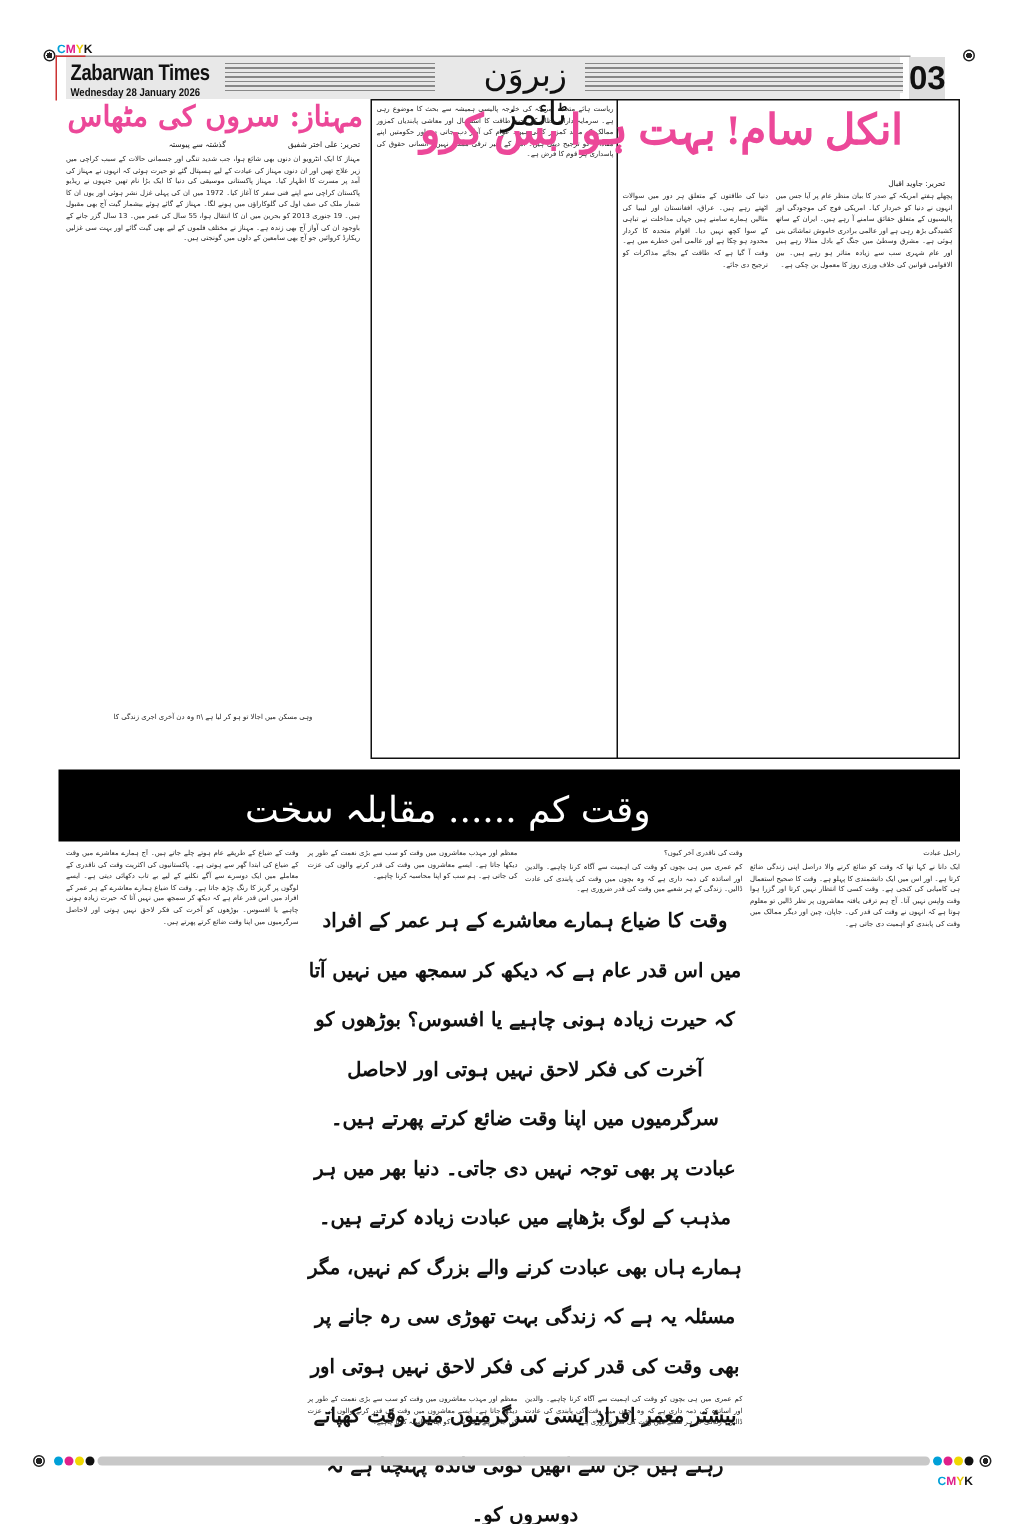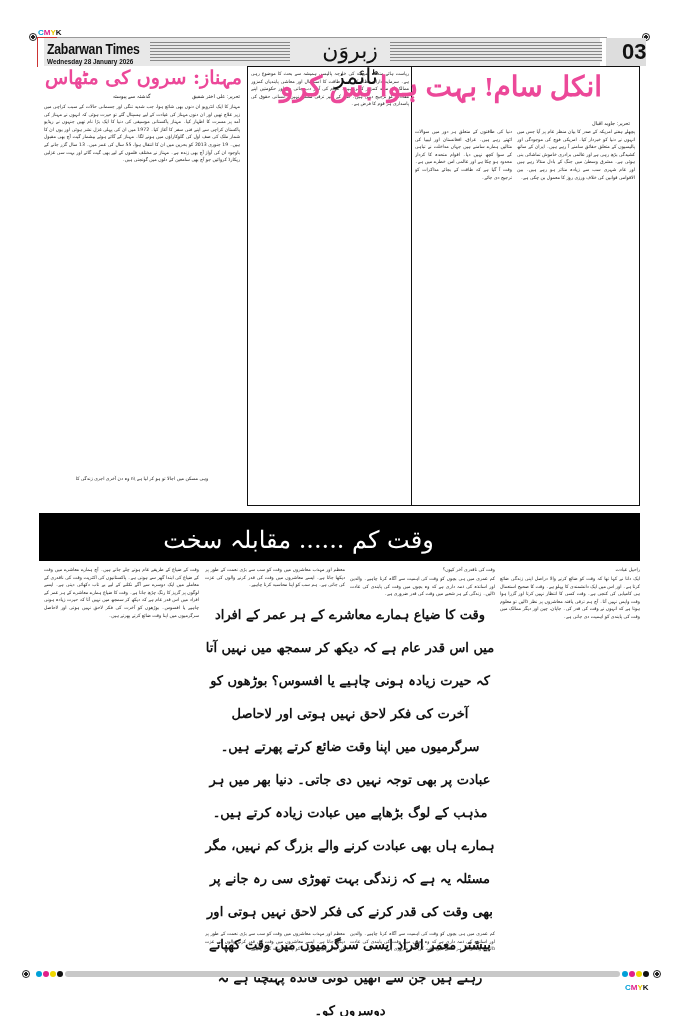--- a/index.html
+++ b/index.html
@@ -9,21 +9,21 @@
   .cmyk{font-family:"Liberation Sans",sans-serif;font-weight:bold;font-size:8px;letter-spacing:0;text-align:center;}
   .cmyk .c{color:#00a0d8}.cmyk .m{color:#e0208a}.cmyk .y{color:#e8c800}.cmyk .k{color:#111}
   .header{left:44px;top:38px;width:556px;height:28px;background:#e8e8e8;}
   .red-v{left:37px;top:37px;width:1px;height:30px;background:#c33;}
   .red-h{left:37px;top:37px;width:20px;height:1px;background:#c33;}
   .top-rule{left:37px;top:37px;width:570px;height:1px;background:#999;}
   .brand{left:47px;top:40px;font-family:"Liberation Sans",sans-serif;font-weight:bold;font-size:15px;letter-spacing:-0.3px;color:#111;transform:scaleX(0.82);transform-origin:left;}
   .dateline{left:47px;top:57px;font-family:"Liberation Sans",sans-serif;font-weight:bold;font-size:7.5px;color:#111;transform:scaleX(0.85);transform-origin:left;}
   .lines{height:20px;top:42px;background:repeating-linear-gradient(to bottom,#888 0 1px,#e8e8e8 1px 3px);}
   .masthead-urdu{left:292px;top:38px;width:86px;height:26px;font-family:"DejaVu Serif",serif;font-size:22px;direction:rtl;line-height:26px;color:#111;}
-  .pageno{left:606px;top:38px;width:24px;height:28px;background:#ddd;font-family:"Liberation Sans",sans-serif;font-weight:bold;font-size:22px;text-align:left;line-height:28px;color:#111;padding-left:16px;}
+  .pageno{left:606px;top:38px;width:24px;height:28px;background:#ddd;font-family:"Liberation Sans",sans-serif;font-weight:bold;font-size:22px;text-align:left;line-height:28px;color:#111;}
   .col-text{direction:rtl;text-align:justify;font-family:"DejaVu Sans",sans-serif;font-size:4.6px;line-height:7.6px;color:#222;overflow:hidden;}
   .headline{direction:rtl;font-family:"DejaVu Serif",serif;font-weight:bold;color:#ec4899;white-space:nowrap;}
   .box{border:1px solid #111;box-sizing:border-box;}
   .banner{left:39px;top:513px;width:601px;height:48px;background:#000;}
   .banner-text{left:39px;top:513px;width:519px;height:48px;color:#fff;font-family:"DejaVu Serif",serif;font-size:24px;text-align:center;line-height:54px;direction:rtl;}
   .pull{left:205px;top:598px;width:290px;direction:rtl;text-align:center;font-family:"DejaVu Serif",serif;font-weight:bold;font-size:13px;line-height:33px;color:#111;}
   .bottom-bar{left:52px;top:971px;width:568px;height:6px;background:#c8c8c8;border-radius:3px;}
   .dot{width:6px;height:6px;border-radius:50%;}
 </style>
 </head>

